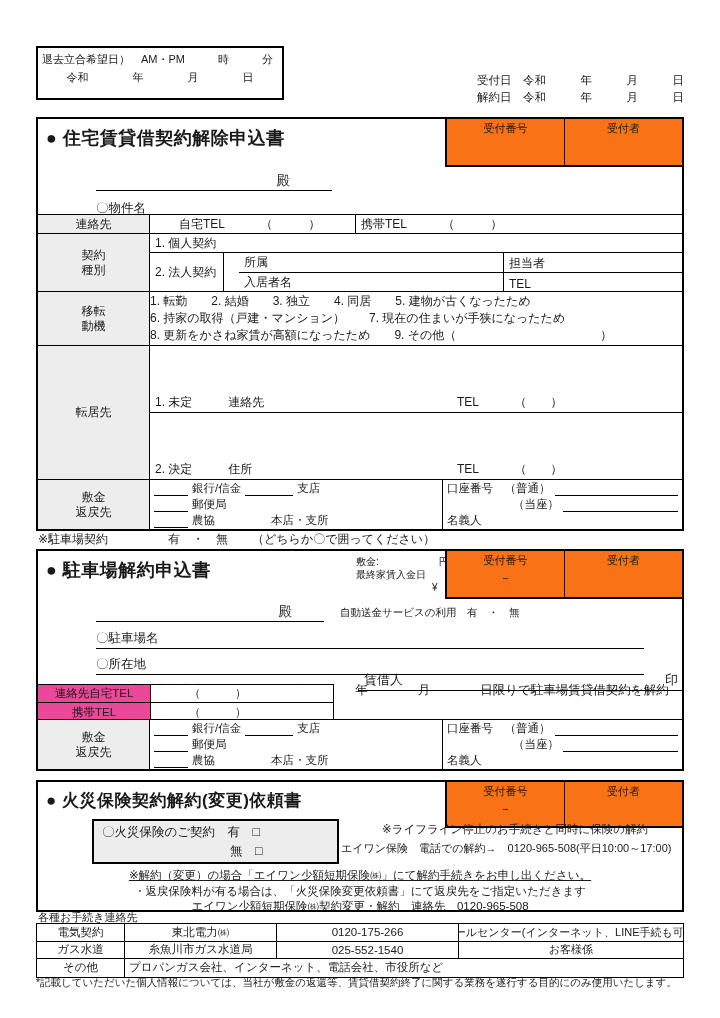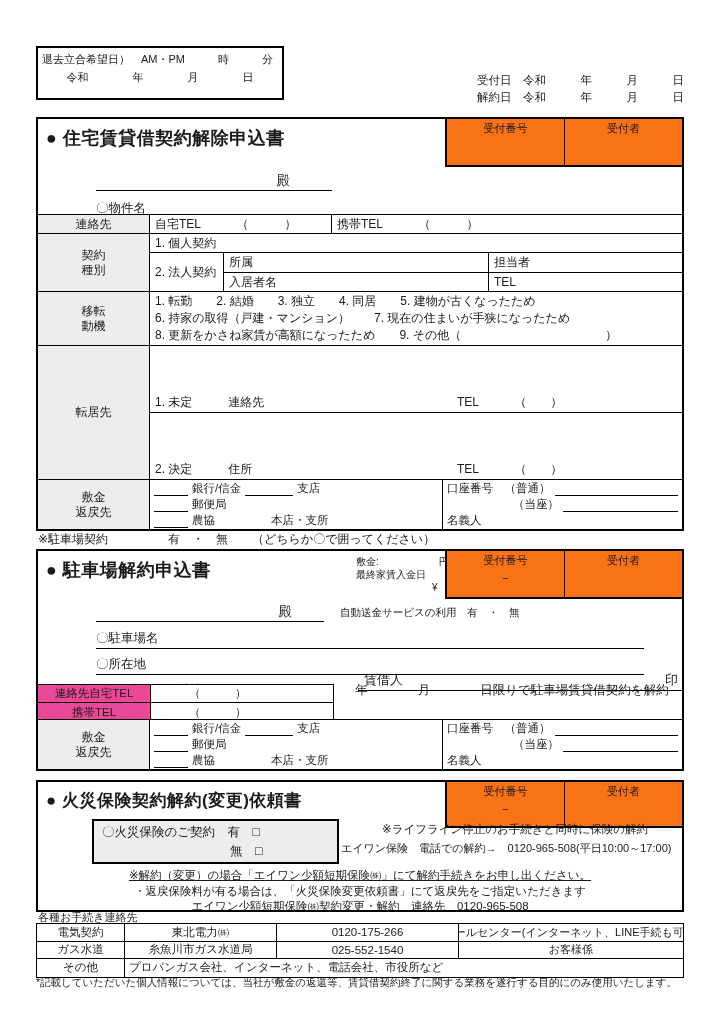--- a/index.html
+++ b/index.html
@@ -44,25 +44,25 @@
   .trow:last-child{border-bottom:none;}
   .lblcell{width:112px;min-width:112px;background:#ededed;border-right:1px solid #000;box-sizing:border-box;display:flex;flex-direction:column;align-items:center;justify-content:center;text-align:center;line-height:15px;font-size:12px;}
   .tcontent{flex:1;min-width:0;}
   .tline{height:19px;display:flex;align-items:center;padding-left:5px;white-space:nowrap;box-sizing:border-box;}
   .tline.bdr{border-bottom:1px solid #000;}
   .r1cell{height:19px;display:flex;align-items:center;padding-left:5px;box-sizing:border-box;white-space:nowrap;}
   .r1a{width:182px;border-right:1px solid #000;}
   .subrow{display:flex;}
   .corp{width:74px;min-width:74px;border-right:1px solid #000;display:flex;align-items:center;padding-left:5px;box-sizing:border-box;white-space:nowrap;}
   .subcol{flex:1;min-width:0;}
-  .pairline{display:flex;height:19px;align-items:center;box-sizing:border-box;}
+  .pairline{display:flex;height:19px;align-items:flex-end;box-sizing:border-box;margin-left:15px;}
   .pairline.bdr{border-top:1px solid #000;}
   .pairline .pa{width:265px;padding-left:5px;border-right:1px solid #000;height:100%;display:flex;align-items:center;box-sizing:border-box;}
   .pairline .pb{flex:1;padding-left:5px;}
-  .mline{height:17px;display:flex;align-items:center;padding-left:5px;white-space:nowrap;font-size:12px;}
+  .mline{height:17px;display:flex;align-items:center;white-space:nowrap;font-size:12px;}
   .naline{height:19px;display:flex;align-items:center;padding-left:5px;position:relative;white-space:nowrap;margin-top:47px;}
   .naline.bdr{border-bottom:1px solid #000;}
   .naline .telpart{position:absolute;left:307px;}
 
   
   .depmid{width:293px;min-width:293px;border-right:1px solid #000;box-sizing:border-box;padding-top:1px;}
   .depright{flex:1;min-width:0;padding-top:1px;}
   .dline{height:16px;display:flex;align-items:flex-end;padding:0 4px 1px 4px;font-size:11.5px;white-space:nowrap;box-sizing:border-box;}
   .u{display:inline-block;border-bottom:1px solid #000;height:13px;}
   .u.w34{width:34px;margin-right:4px;}
@@ -145,21 +145,21 @@
 
 
       <div class="tenant-row">
         <span>賃借人</span>
         <span>印</span>
       </div>
     </div>
 
     <div class="form-table">
 
-      <div class="trow" style="height:19px;">
+      <div class="trow" style="height:19px;gap:24px;">
         <div class="lblcell">連絡先</div>
         <div class="tcontent" style="display:flex;">
           <div class="r1cell r1a">自宅TEL　　　（　　　）</div>
           <div class="r1cell" style="flex:1;">携帯TEL　　　（　　　）</div>
         </div>
       </div>
 
       <div class="trow">
         <div class="lblcell">
           <span>契約</span>

